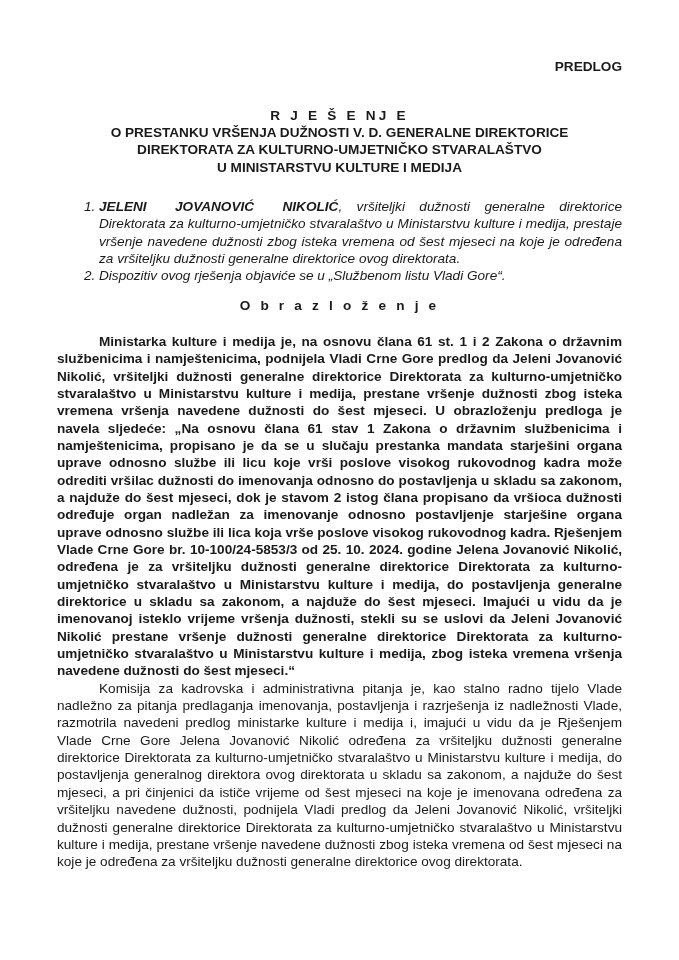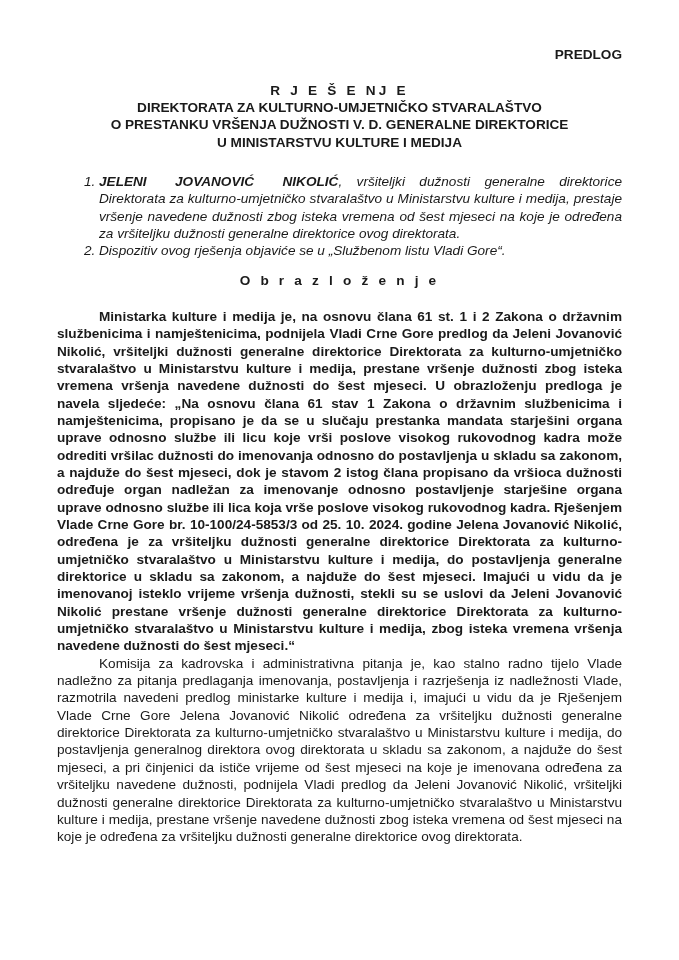--- a/index.html
+++ b/index.html
@@ -13,37 +13,37 @@
       overflow: hidden;
       position: relative;
       color: #1a1a1a;
       font-family: "Liberation Sans", sans-serif;
       font-size: 13.6px;
       line-height: 17.35px;
     }
     .page {
       position: absolute;
       left: 57px;
-      top: 46px;
+      top: 58px;
       width: 565px;
     }
     .predlog {
       text-align: right;
       font-weight: bold;
       font-size: 13.6px;
       margin: 0;
       height: 17px;
     }
     .intro {
       margin: 21px 0 0 0;
       text-align: justify;
       text-indent: 42px;
     }
     .title-block {
-      margin-top: 19px;
+      margin-top: 32px;
       text-align: center;
       font-weight: bold;
     }
     .title-block .spaced {
       letter-spacing: 3.2px;
     }
     .title-block div {
       line-height: 17.2px;
     }
     ol.dispositive {
@@ -92,22 +92,22 @@
 </head>
 <body>
 
 <div class="page">
 
   <p class="predlog">PREDLOG</p>
 
 
   <div class="title-block">
     <div class="spaced">R J E Š E NJ E</div>
+    <div>O PRESTANKU VRŠENJA DUŽNOSTI V. D. GENERALNE DIREKTORICE</div>
     <div>DIREKTORATA ZA KULTURNO-UMJETNIČKO STVARALAŠTVO</div>
-    <div>O PRESTANKU VRŠENJA DUŽNOSTI V. D. GENERALNE DIREKTORICE</div>
     <div>U MINISTARSTVU KULTURE I MEDIJA</div>
   </div>
 
   <ol class="dispositive">
     <li><span class="bold-name">JELENI JOVANOVIĆ NIKOLIĆ</span><span>, vršiteljki dužnosti generalne direktorice Direktorata za kulturno-umjetničko stvaralaštvo u Ministarstvu kulture i medija, prestaje vršenje navedene dužnosti zbog isteka vremena od šest mjeseci na koje je određena za vršiteljku dužnosti generalne direktorice ovog direktorata.</span></li>
     <li><span>Dispozitiv ovog rješenja objaviće se u „Službenom listu Vladi Gore“.</span></li>
   </ol>
 
   <div class="obrazlozenje">O b r a z l o ž e n j e</div>
 

